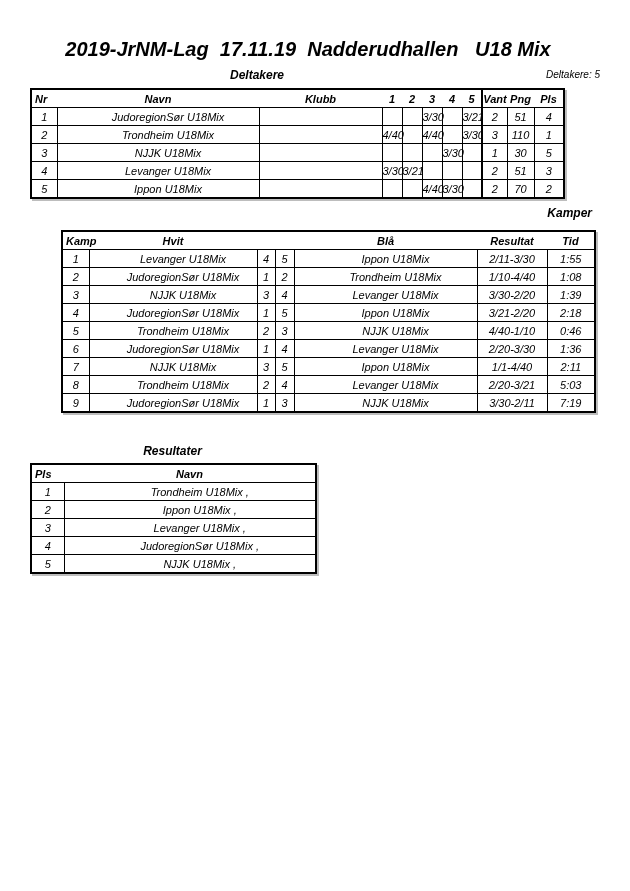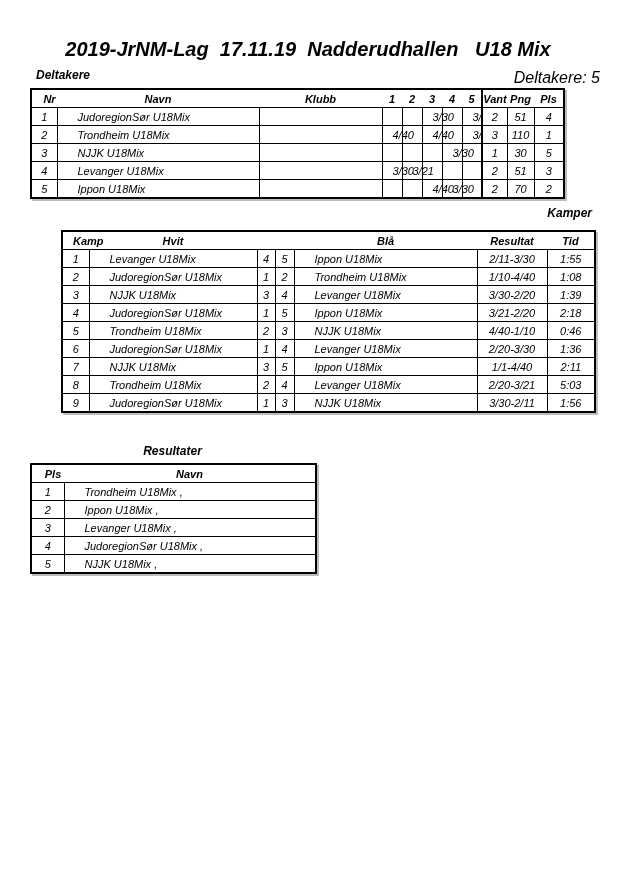--- a/index.html
+++ b/index.html
@@ -2,38 +2,38 @@
 <html><head>
 <meta charset="utf-8">
 <style>
   html,body{margin:0;padding:0;background:#fff;}
   body{width:630px;height:891px;font-family:"Liberation Sans",sans-serif;font-style:italic;color:#000;}
   .page{position:relative;width:630px;height:891px;overflow:hidden;background:#fff;}
 
   .doc-title{position:absolute;top:38px;left:0;width:616px;text-align:center;
              font-size:20px;font-weight:bold;white-space:pre;letter-spacing:0px;}
   .section-title{position:absolute;font-size:12px;font-weight:bold;}
-  .sub-deltakere{top:68px;left:0;width:514px;text-align:left;margin-left:36px;}
-  .count-label{position:absolute;top:69px;right:30px;font-size:16px;font-weight:normal;}
+  .sub-deltakere{top:68px;left:0;width:514px;text-align:center;}
+  .count-label{position:absolute;top:69px;right:30px;font-size:10px;font-weight:normal;}
   .sub-kamper{top:206px;left:0;width:592px;text-align:right;}
   .sub-resultater{top:444px;left:30px;width:285px;text-align:center;}
 
   table{border-collapse:collapse;table-layout:fixed;position:absolute;background:#fff;
         border:2px solid #000;box-shadow:2px 2px 0 0 #bdbdbd;}
   #t1{left:30px;top:88px;width:533px;}
   #t2{left:30px;top:230px;width:533px;margin-left:31px;}
   #t3{left:30px;top:463px;width:285px;}
 
   th,td{height:17px;padding:0;font-size:11px;line-height:16px;vertical-align:middle;}
   th{font-weight:bold;border-bottom:1px solid #000;white-space:nowrap;overflow:visible;}
   td{border:1px solid #000;overflow:hidden;white-space:nowrap;}
-  .hl{text-align:center;padding-left:10px;}
+  .hl{text-align:left;padding-left:3px;}
   .ac{text-align:center;}
-  .al{text-align:left;padding-left:20px;}
-  td.score{text-align:center;padding-left:10px;overflow:visible;}
+  .al{text-align:center;padding-left:20px;}
+  td.score{text-align:center;padding-left:0;overflow:visible;}
   td.score.clip{overflow:hidden;}
   .sep{border-left:2px solid #000000;}
 </style>
 </head>
 <body>
 
 <div class="page">
 
   <div class="doc-title">2019-JrNM-Lag  17.11.19  Nadderudhallen   U18 Mix</div>
   <div class="section-title sub-deltakere">Deltakere</div>
@@ -229,21 +229,21 @@
       <td class="ac">2/20-3/21</td>
       <td class="ac">5:03</td>
     </tr>
     <tr>
       <td class="ac">9</td>
       <td class="al">JudoregionSør U18Mix</td>
       <td class="ac">1</td>
       <td class="ac">3</td>
       <td class="al">NJJK U18Mix</td>
       <td class="ac">3/30-2/11</td>
-      <td class="ac">1:56</td>
+      <td class="ac">7:19</td>
     </tr>
   </tbody>
     </table>
 
   <div class="section-title sub-resultater">Resultater</div>
 
   <table id="t3">
     <colgroup>
         <col style="width:33px">
         <col style="width:252px">

